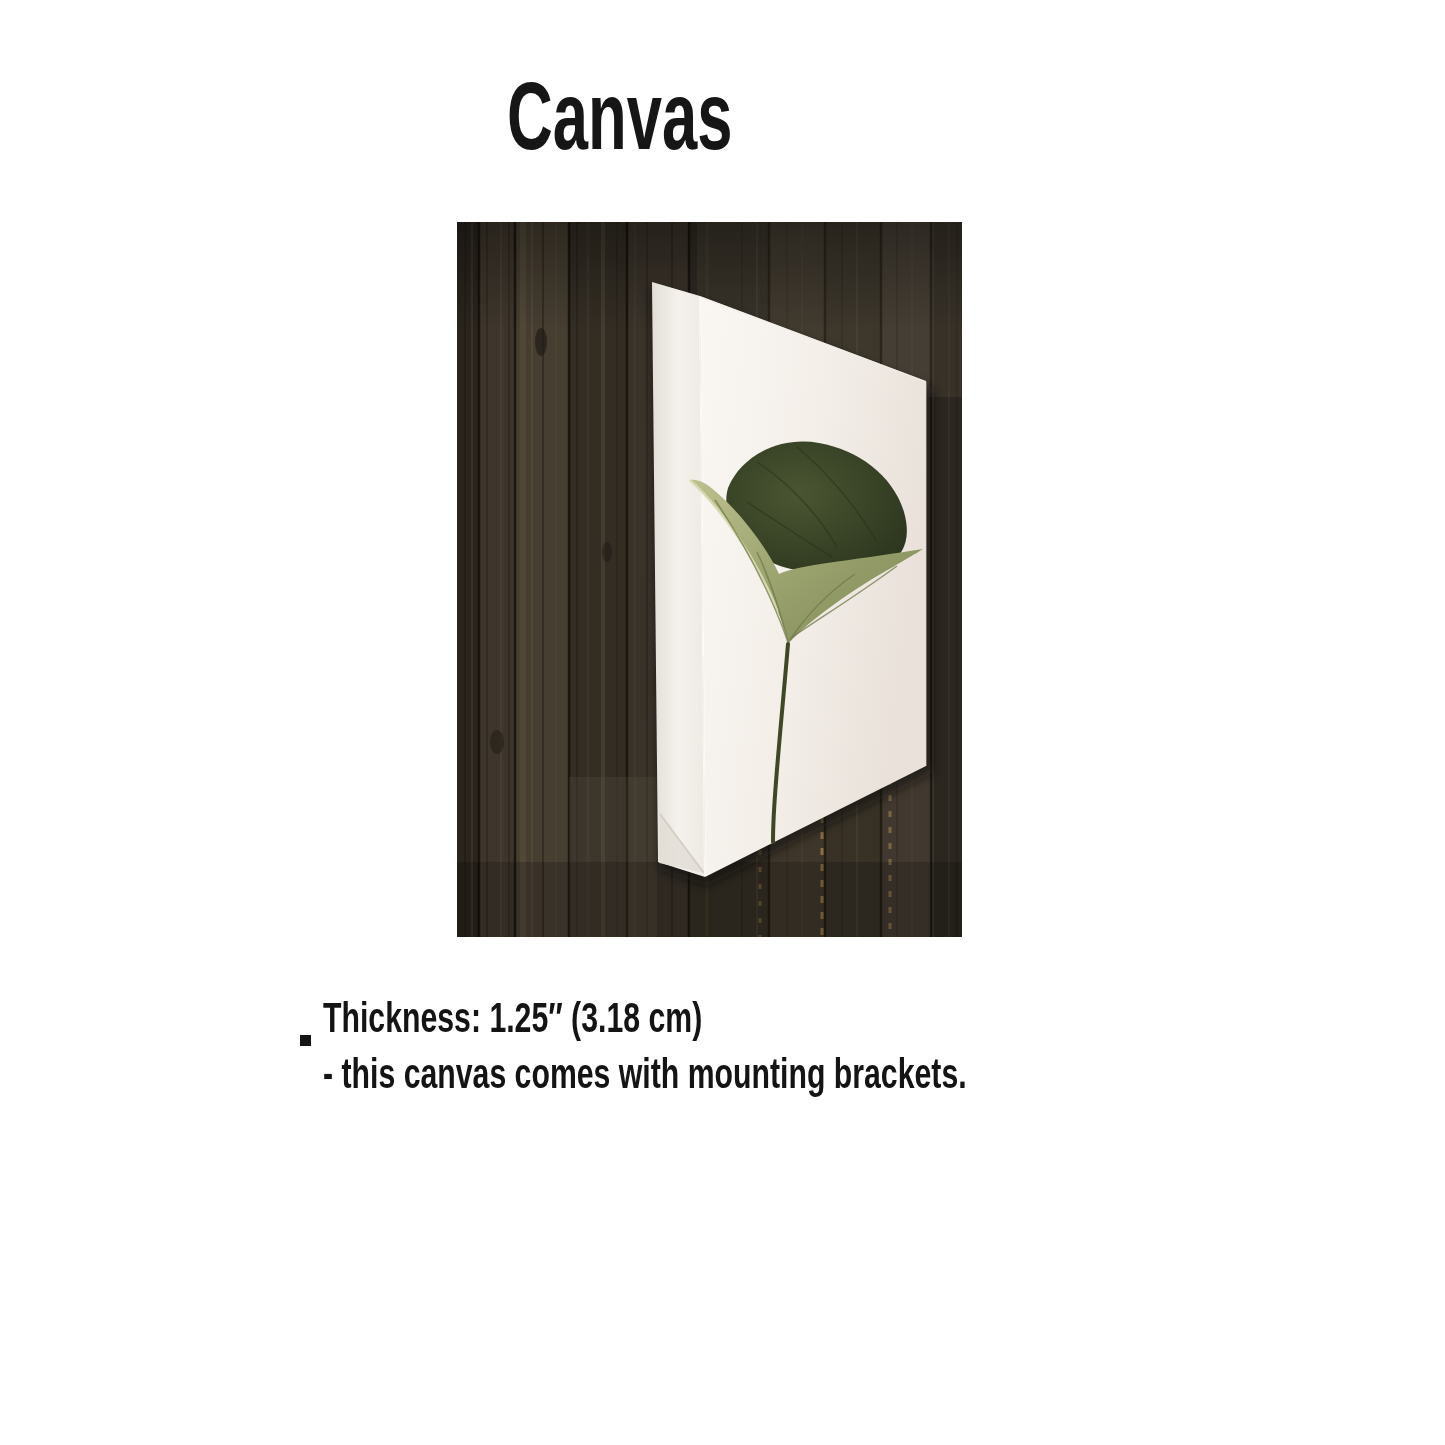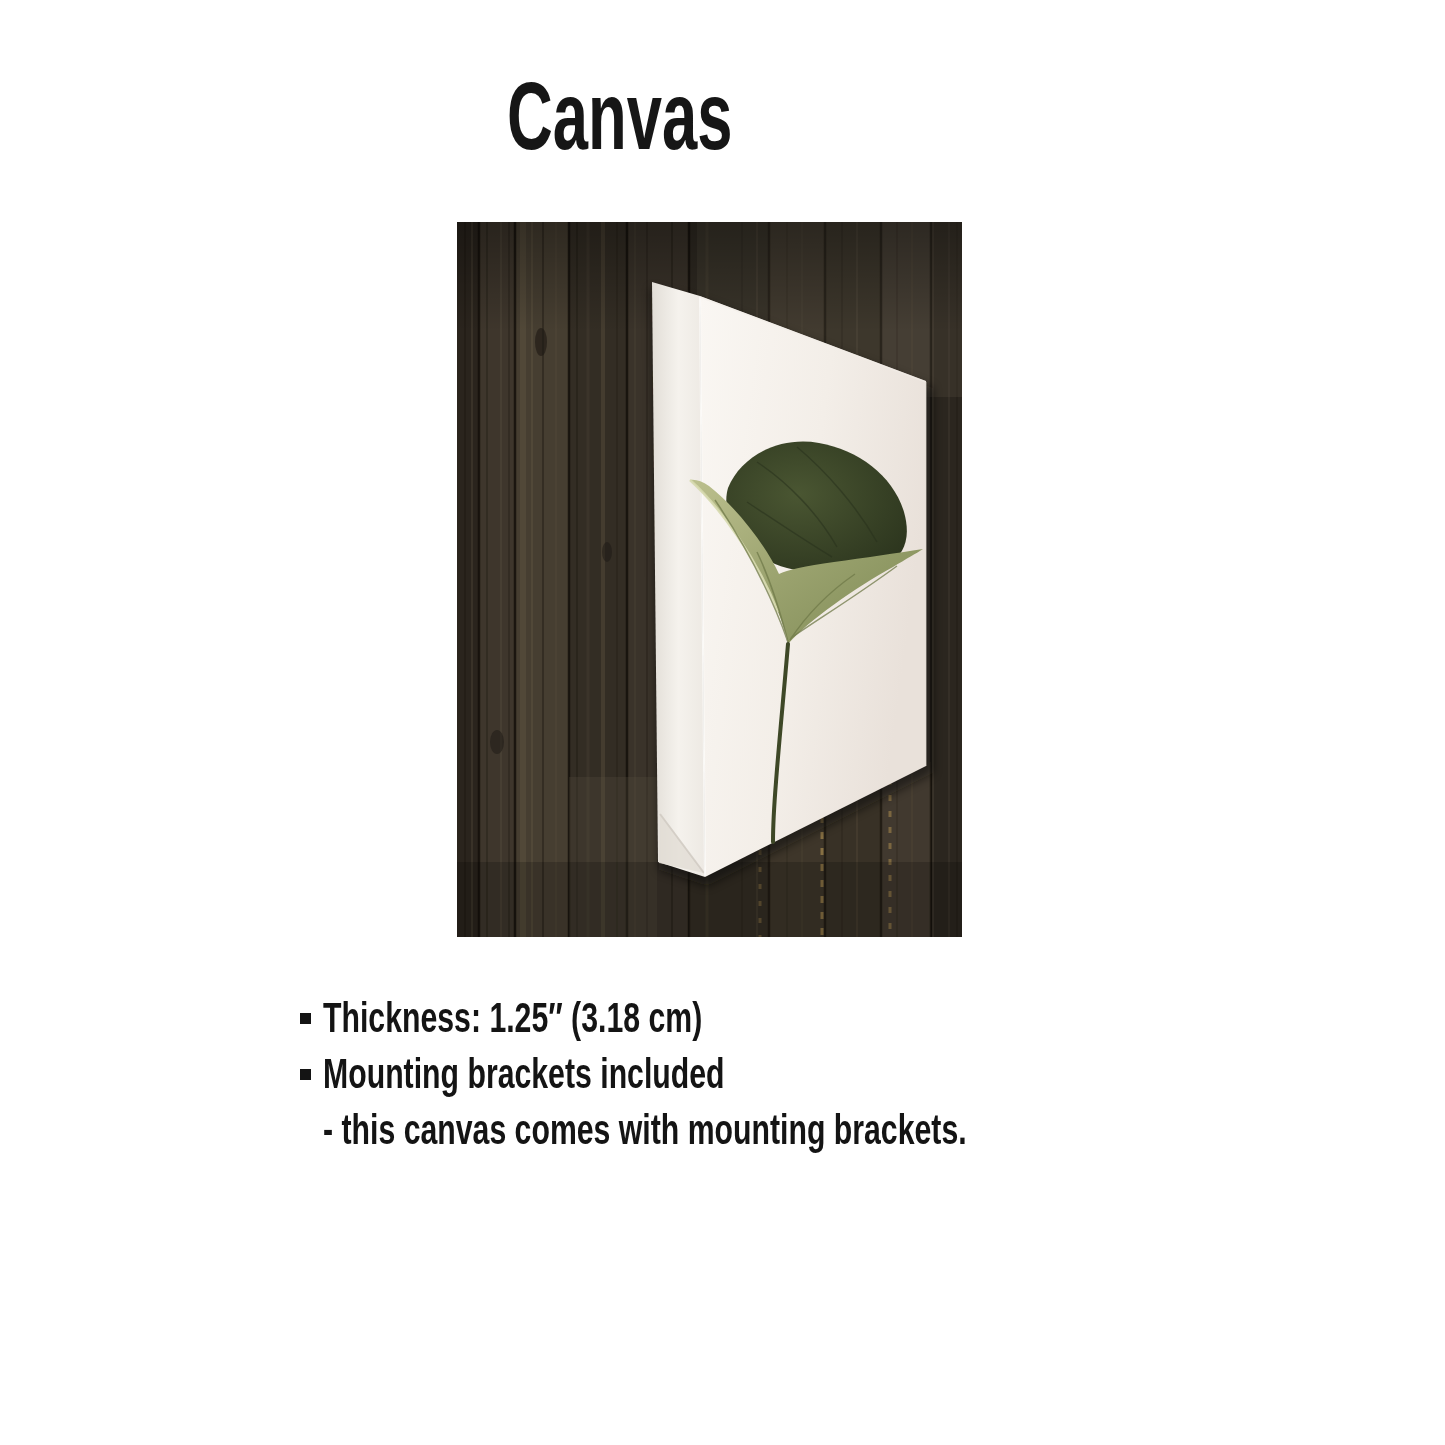--- a/index.html
+++ b/index.html
@@ -11,21 +11,21 @@
   .title{
     position:absolute;top:61px;left:0;right:0;margin:0;
     text-align:center;font-size:96px;font-weight:700;line-height:110px;color:#161616;
   }
   .cond-title{display:inline-block;transform:scaleX(0.66);transform-origin:50% 50%;white-space:nowrap;letter-spacing:0;}
   
   .photo{position:absolute;left:457px;top:222px;width:505px;height:715px;margin:0;}
   .photo svg{display:block;width:100%;height:100%;}
   
   .specs{position:absolute;left:300px;top:990px;margin:0;padding:0;list-style:none;width:1100px;}
-  .specs li{display:flex;align-items:flex-start;height:56px;}
+  .specs li{display:flex;align-items:flex-end;height:56px;}
   .bullet{flex:0 0 11px;width:11px;height:11px;background:#141414;margin:23px 12px 0 0;}
   .continuation .bullet{visibility:hidden;}
   .cond{display:inline-block;transform:scaleX(0.72);transform-origin:0 50%;white-space:nowrap;
         font-size:42px;line-height:56px;font-weight:700;color:#141414;}
 </style>
 </head>
 <body>
 
 <div class="page">
 
@@ -171,23 +171,19 @@
         </g>
       </g>
     </svg>
   </figure>
 
   <ul class="specs">
     <li>
       <span class="bullet"></span>
       <span class="cond">Thickness: 1.25″ (3.18 cm)</span>
     </li>
-    <li>
-      <span class="bullet"></span>
-      <span class="cond">Mounting brackets included</span>
-    </li>
     <li class="continuation">
       <span class="bullet"></span>
       <span class="cond">- this canvas comes with mounting brackets.</span>
     </li>
   </ul>
 
 </div>
 
 </body></html>

